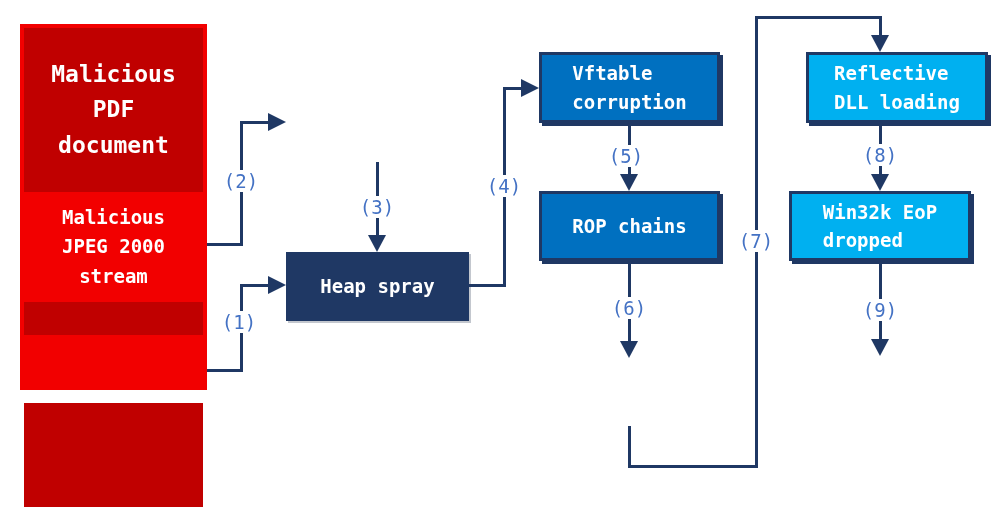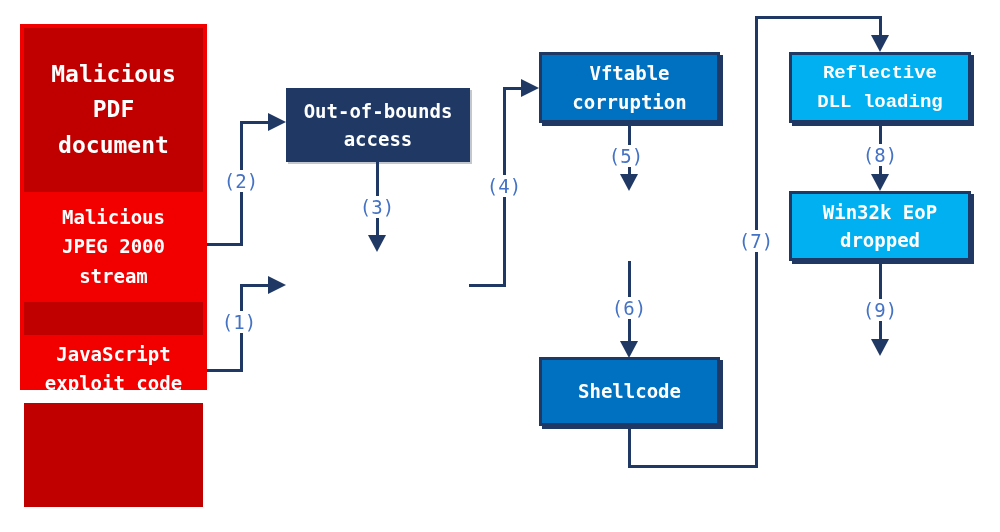--- a/index.html
+++ b/index.html
@@ -23,33 +23,33 @@
     position:absolute;left:0;width:187px;
     display:flex;align-items:center;justify-content:center;text-align:center;
     color:#ffffff;font-weight:bold;white-space:pre-line;
   }
   .red-text.title{top:4px;height:164px;font-size:23px;line-height:1.55;}
   .red-text.sub1{top:168px;height:110px;font-size:19px;line-height:1.55;}
   .red-text.sub2{top:311px;height:68px;font-size:19px;line-height:1.55;}
   
   .box{
     position:absolute;box-sizing:border-box;
-    display:flex;align-items:center;justify-content:center;text-align:center;
+    display:flex;align-items:center;justify-content:center;text-align:left;
     color:#ffffff;font-weight:bold;font-size:19px;line-height:1.5;
     white-space:pre-line;
   }
   .box.navy{background:#1f3864;box-shadow:2px 2px 0 rgba(15,30,60,0.25);}
   .box.blue{background:#0070c0;border:3px solid #1f3864;box-shadow:3px 3px 0 #1f3864;}
   .box.cyan{background:#00b0f0;border:3px solid #1f3864;box-shadow:3px 3px 0 #1f3864;}
   .box.oob{left:286px;top:88px;width:184px;height:74px;}
   .box.heap{left:286px;top:252px;width:183px;height:69px;}
   .box.vftable{left:539px;top:52px;width:181px;height:71px;}
   .box.rop{left:539px;top:191px;width:181px;height:70px;}
   .box.shell{left:539px;top:357px;width:181px;height:69px;}
-  .box.reflective{left:789px;top:52px;width:182px;height:71px;font-family:Liberation Mono, monospace;}
+  .box.reflective{left:806px;top:52px;width:182px;height:71px;}
   .box.win32k{left:789px;top:191px;width:182px;height:70px;}
   .box.vbs{left:789px;top:356px;width:182px;height:109px;}
   
   .seg{position:absolute;background:#1f3864;}
   .arrow-right{
     position:absolute;width:0;height:0;
     border-top:9px solid transparent;border-bottom:9px solid transparent;
     border-left:18px solid #1f3864;
   }
   .arrow-down{
@@ -71,29 +71,26 @@
   <div class="red-outer">
     <div class="red-dark top"></div>
     <div class="red-dark band"></div>
     <div class="red-dark bottom"></div>
     <div class="red-text title">Malicious
 PDF
 document</div>
     <div class="red-text sub1">Malicious
 JPEG 2000
 stream</div>
-    <div class="red-text sub2">JavaScript
-exploit code</div>
   </div>
 
-  <div class="box navy oob">Out-of-bounds
-access</div>
+  <div class="box navy heap">Heap spray</div>
   <div class="box blue vftable">Vftable
 corruption</div>
-  <div class="box blue shell">Shellcode</div>
+  <div class="box blue rop">ROP chains</div>
   <div class="box cyan reflective">Reflective
 DLL loading</div>
   <div class="box cyan win32k">Win32k EoP
 dropped</div>
 
   <div class="seg" style="left:207px;top:369px;width:33px;height:3px;"></div>
   <div class="seg" style="left:240px;top:284px;width:3px;height:88px;"></div>
   <div class="seg" style="left:243px;top:284px;width:26px;height:3px;"></div>
   <div class="arrow-right" style="left:268px;top:276px;"></div>
 

